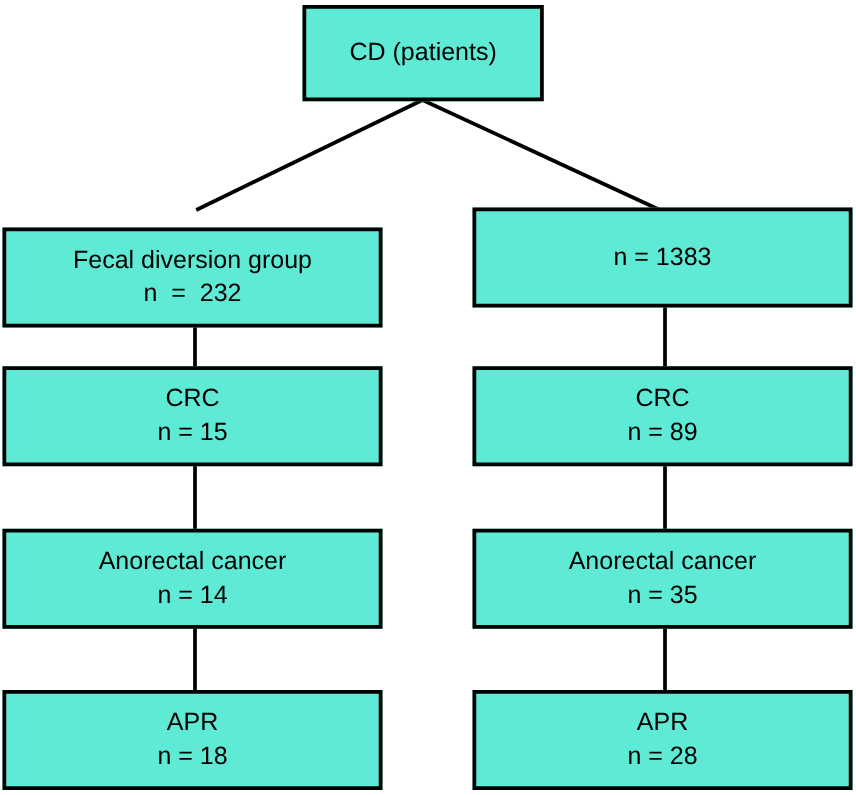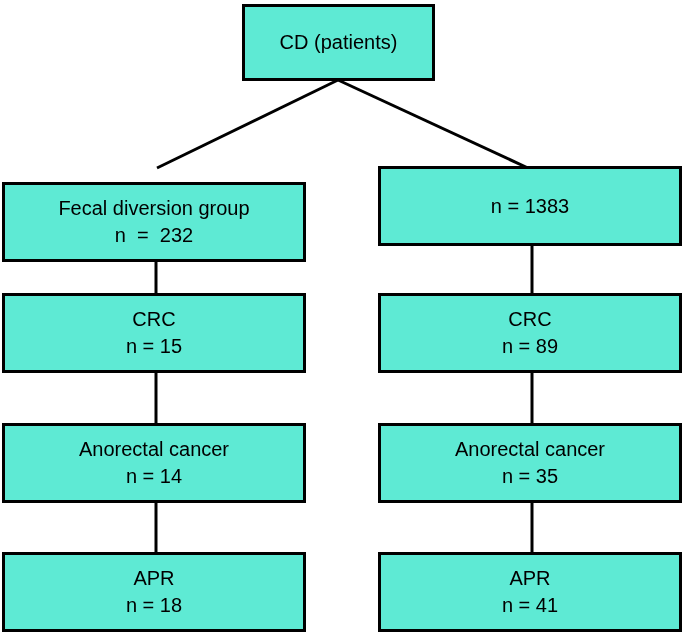--- a/index.html
+++ b/index.html
@@ -96,16 +96,16 @@
   <div class="node n-r1">
     <div class="label">CRC</div>
     <div class="count">n = 89</div>
   </div>
   <div class="node n-r2">
     <div class="label">Anorectal cancer</div>
     <div class="count">n = 35</div>
   </div>
   <div class="node n-r3">
     <div class="label">APR</div>
-    <div class="count">n = 41</div>
+    <div class="count">n = 28</div>
   </div>
 
 </div>
 
 </body></html>

